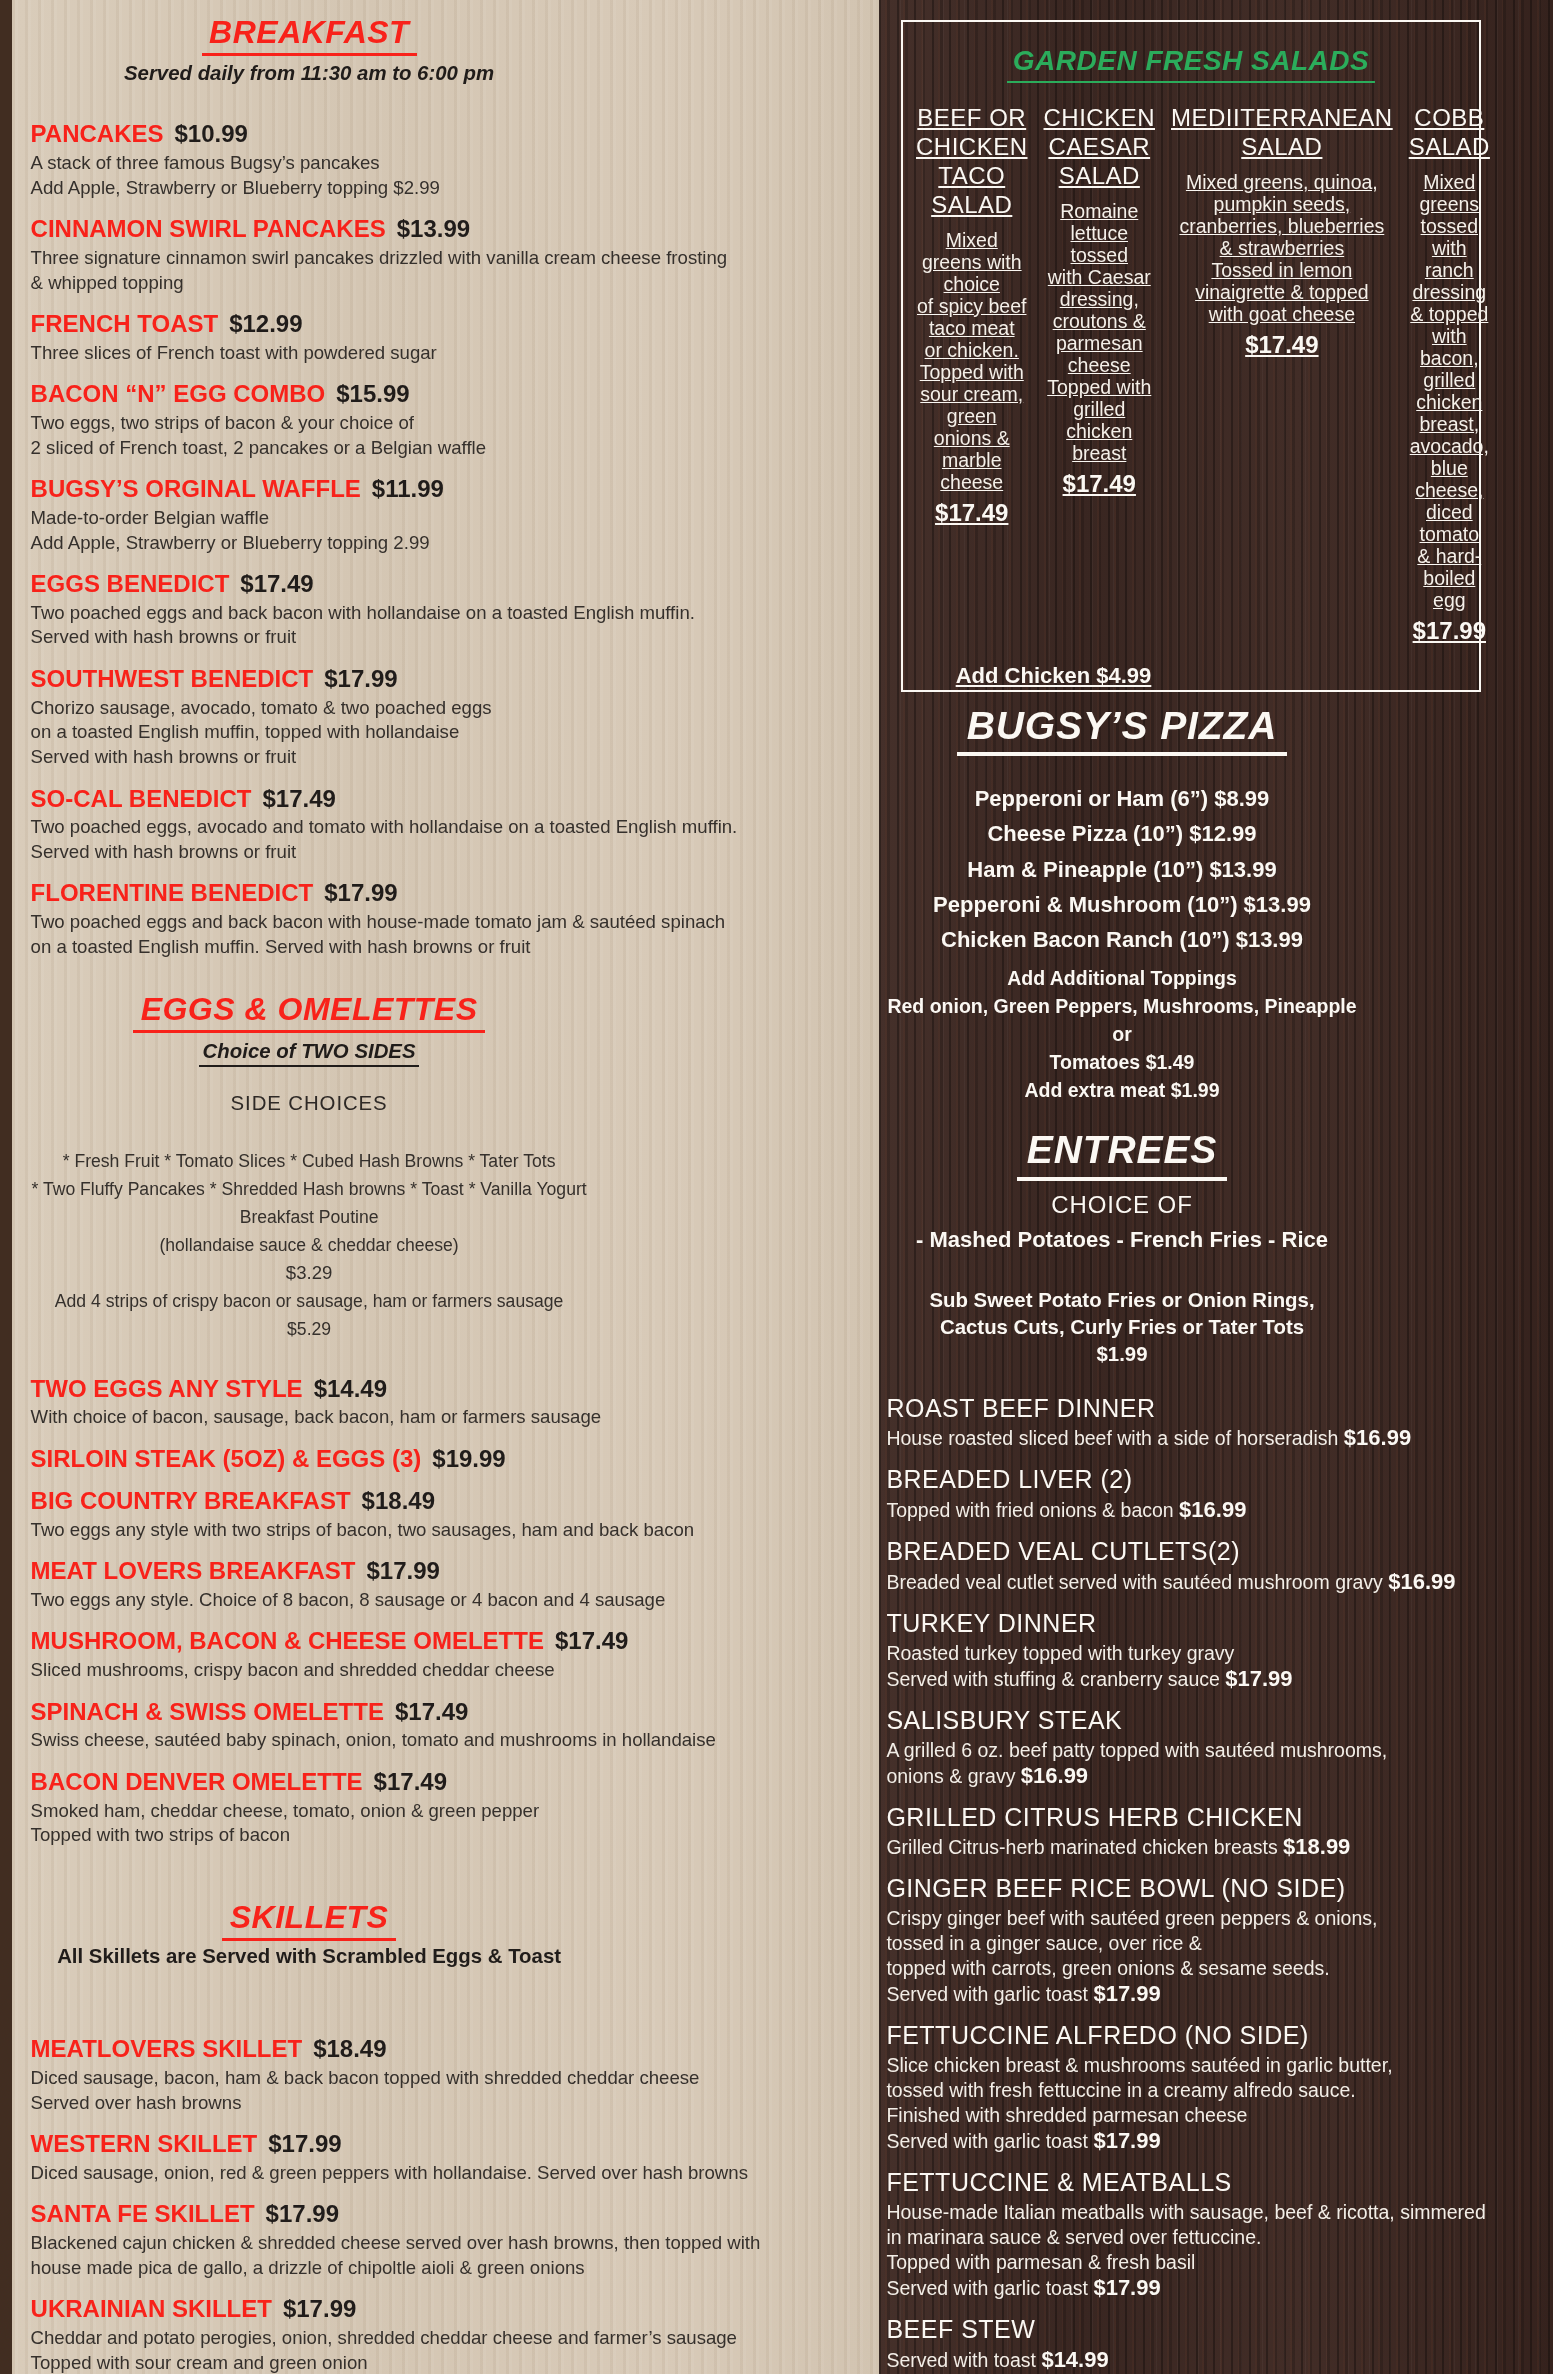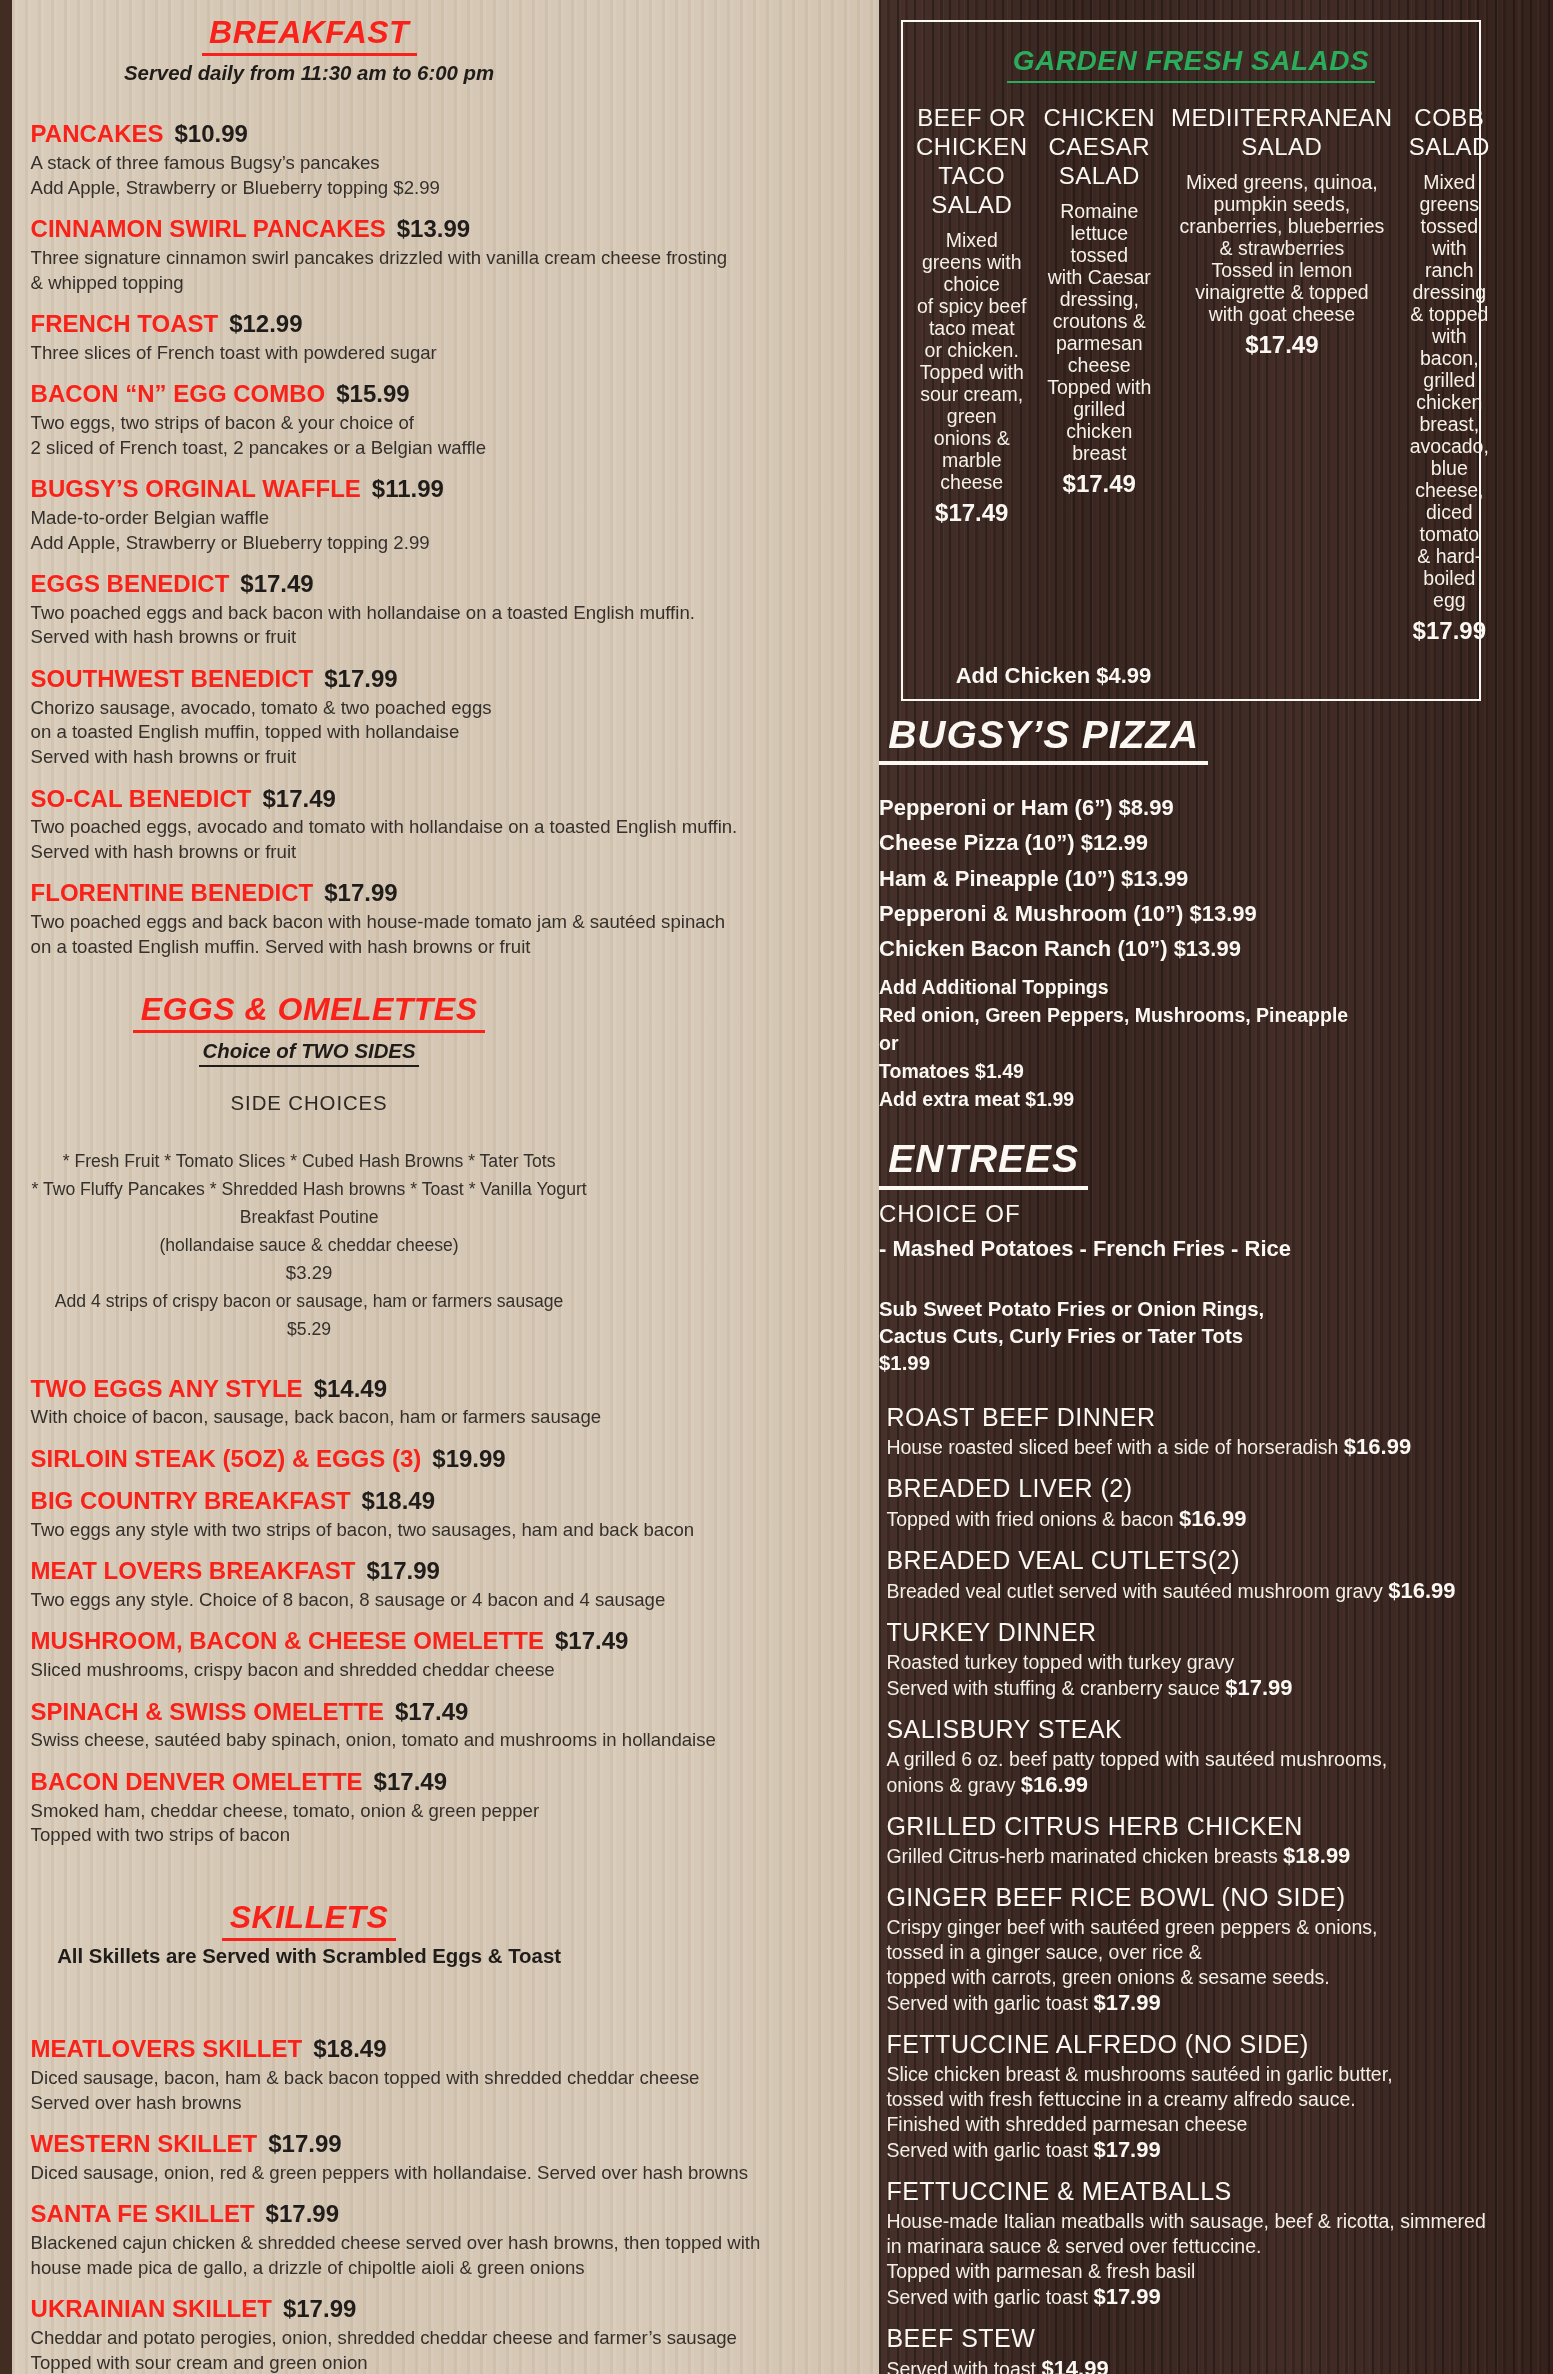--- a/index.html
+++ b/index.html
@@ -45,28 +45,28 @@
   .right-col {
     width:674px; height:100%;
     background-color:#3b2823;
     background-image:
       repeating-linear-gradient(90deg, rgba(0,0,0,0.30) 0 1.9px, rgba(0,0,0,0) 1.9px 6.5px, rgba(88,52,38,0.25) 6.5px 8.3px, rgba(0,0,0,0.18) 8.3px 11px, rgba(0,0,0,0) 11px 17.6px),
       repeating-linear-gradient(90deg, rgba(255,255,255,0.035) 0 0.9px, rgba(0,0,0,0) 0.9px 21.3px),
       linear-gradient(90deg, #45302a, #392621 30%, #422d27 62%, #35221d);
     color:#fbf8f3;
     padding-top:20.4px;
   }
-  .salad-box { width:580px; margin-left:22px; border:2.8px solid #fbf8f3; padding:22px 13px 10px; text-align:center; }
+  .salad-box { width:580px; margin-left:22px; border:2.8px solid #fbf8f3; padding:22px 13px 1px; text-align:center;text-decoration:underline; }
   .green-title { font-size:28px; line-height:33px; font-weight:bold; font-style:italic; color:#2bac5b; display:inline-block; border-bottom:2.8px solid #2bac5b; padding:0 5.6px 3.7px; letter-spacing:0.5px; }
   .salad-grid { display:grid; grid-template-columns:1fr 1fr 1fr 1fr; column-gap:9.3px; row-gap:28px; margin-top:20.4px;gap:16px; }
   .salad-name { font-size:24px; line-height:29px; white-space:pre-line; letter-spacing:0.5px; }
   .salad-desc { font-size:19.5px; line-height:22px; margin-top:9.3px; white-space:pre-line; color:#f5f0e9; }
   .salad-price { font-size:24px; line-height:30px; font-weight:bold; margin-top:5.6px; }
   .add-chicken { width:46%; margin-left:2%; margin-top:16.7px; font-size:22px; font-weight:bold; text-align:center; }
-  .rc-center { width:486px; text-align:left; }
+  .rc-center { width:486px; text-align:center; }
   .white-title { font-size:39px; line-height:45px; font-weight:bold; font-style:italic; display:inline-block; border-bottom:4.6px solid #fbf8f3; padding:0 9.3px 3.7px; letter-spacing:0.9px; }
   .pizza-head { margin-top:11px; }
   .pizza-lines { margin-top:29px; }
   .pizza-line { font-size:22px; line-height:28px; font-weight:bold; margin-top:7.4px; }
   .toppings { font-size:19.5px; line-height:28px; font-weight:bold; margin-top:9.3px; white-space:pre-line; }
   .entrees-head { margin-top:22px; }
   .entrees-head .white-title { font-size:39px; line-height:48px; }
   .choice-of { font-size:24px; line-height:26px; margin-top:11px; letter-spacing:0.9px; }
   .choice-line { font-size:22px; line-height:28px; font-weight:bold; margin-top:7.4px; }
   .sub-note { font-size:20.4px; line-height:27px; font-weight:bold; margin-top:33px; white-space:pre-line; }

